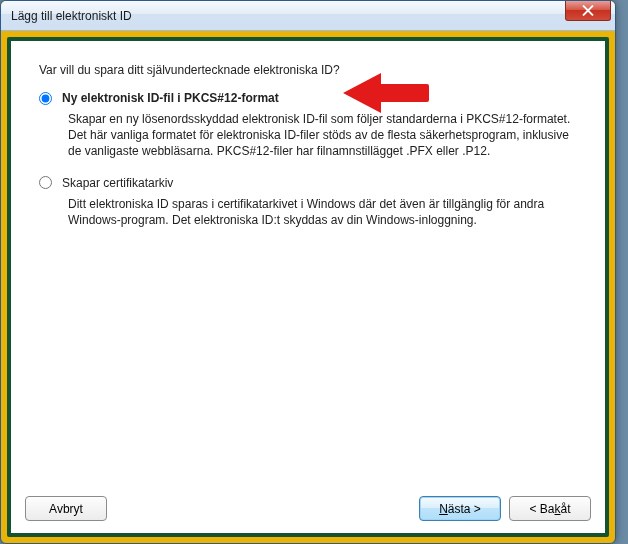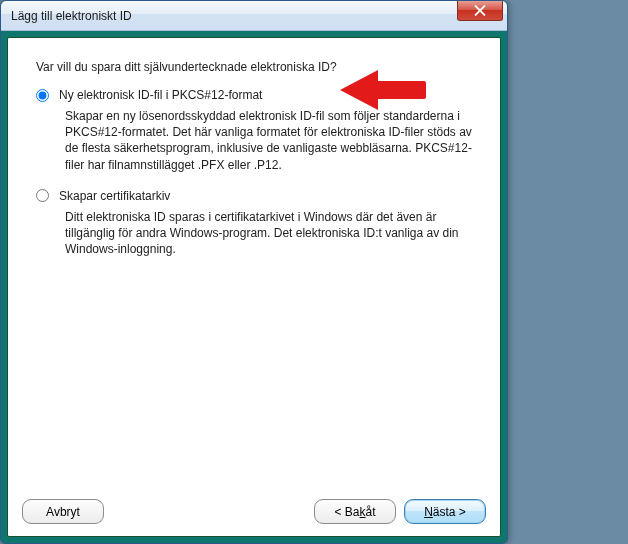--- a/index.html
+++ b/index.html
@@ -7,23 +7,23 @@
   body {
     font-family: "Segoe UI", Tahoma, sans-serif;
     font-size: 12px;
     background: #6b8ba5;
     width: 628px;
     height: 544px;
     overflow: hidden;
   }
   .window {
     position: relative;
-    width: 508px;
+    width: 616px;
     height: 544px;
-    background: #0f766e;
+    background: #eab308;
     border: 1px solid #2d5a8c;
     border-radius: 6px;
     box-shadow: 0 0 8px rgba(0,0,0,0.4);
     display: flex;
     flex-direction: column;
   }
   .titlebar {
     height: 30px;
     background: linear-gradient(to bottom, #f5f9fd 0%, #e4edf7 45%, #d3e2f3 46%, #cfe0f2 100%);
     border-bottom: 1px solid #9fb9d6;
@@ -50,21 +50,21 @@
     display: flex;
     align-items: center;
     justify-content: center;
     color: #fff;
     cursor: default;
   }
   .close-btn svg { display: block; }
   .client {
     flex: 1;
     background: #fff;
-    border: 1px solid #14532d;
+    border: 4px solid #14532d;
     margin: 6px;
     border-radius: 2px;
     display: flex;
     flex-direction: column;
     padding: 0;
   }
   .content {
     flex: 1;
     padding: 22px 28px 10px 28px;
     color: #222;
@@ -82,21 +82,21 @@
     gap: 6px;
     margin-bottom: 6px;
     position: relative;
   }
   .option-head input[type=radio] {
     margin: 0 4px 0 0;
   }
   .option-head label {
     cursor: default;
   }
-  .opt-bold { font-weight: normal; }
+  .opt-bold { font-weight: bold; }
   .option-desc {
     margin-left: 29px;
     line-height: 1.35;
     color: #222;
   }
   .arrow {
     position: absolute;
     left: 332px;
     top: 30px;
     pointer-events: none;
@@ -106,21 +106,21 @@
     align-items: center;
     padding: 8px 14px 12px 14px;
     gap: 8px;
   }
   .spacer { flex: 1; }
   .btn {
     min-width: 82px;
     height: 25px;
     background: linear-gradient(to bottom, #fdfdfd, #ececec);
     border: 1px solid #8b8b8b;
-    border-radius: 9px;
+    border-radius: 4px;
     font-family: inherit;
     font-size: 12px;
     padding: 0 9px;
     cursor: default;
     color: #000;
   }
   .btn.default {
     border: 1px solid #3c7fb1;
     box-shadow: inset 0 0 0 1px #a3d3f5;
     background: linear-gradient(to bottom, #f6fbff, #d9effc 49%, #bfe4fa 50%, #aedef9);
@@ -151,32 +151,32 @@
           <label class="opt-bold">Ny elektronisk ID-fil i PKCS#12-format</label>
         </div>
         <div class="option-desc">Skapar en ny lösenordsskyddad elektronisk ID-fil som följer standarderna i PKCS#12-formatet. Det här vanliga formatet för elektroniska ID-filer stöds av de flesta säkerhetsprogram, inklusive de vanligaste webbläsarna. PKCS#12-filer har filnamnstillägget .PFX eller .P12.</div>
       </div>
 
       <div class="option">
         <div class="option-head">
           <input type="radio" name="store" style="">
           <label>Skapar certifikatarkiv</label>
         </div>
-        <div class="option-desc">Ditt elektroniska ID sparas i certifikatarkivet i Windows där det även är tillgänglig för andra Windows-program. Det elektroniska ID:t vanliga av din Windows-inloggning.</div>
+        <div class="option-desc">Ditt elektroniska ID sparas i certifikatarkivet i Windows där det även är tillgänglig för andra Windows-program. Det elektroniska ID:t skyddas av din Windows-inloggning.</div>
       </div>
 
       <svg class="arrow" width="86" height="44" viewBox="0 0 86 44">
         <g fill="#e21a1a">
           <rect x="34" y="13" width="52" height="18" rx="2"></rect>
           <polygon points="0,22 38,2 38,42"></polygon>
         </g>
       </svg>
 
     </div>
 
     <div class="button-row">
       <button class="btn">Avbryt</button>
       <div class="spacer"></div>
+      <button class="btn default"><span class="u">N</span><span>ästa &gt;</span></button>
       <button class="btn"><span>&lt; Ba</span><span class="u">k</span><span>åt</span></button>
-      <button class="btn default"><span class="u">N</span><span>ästa &gt;</span></button>
     </div>
   </div>
 </div>
 
 </body></html>

